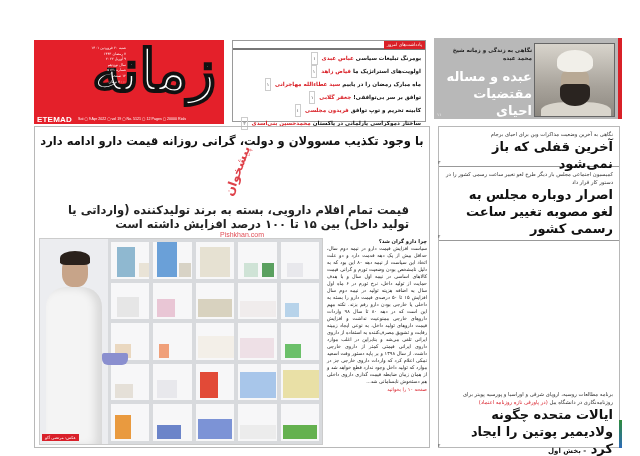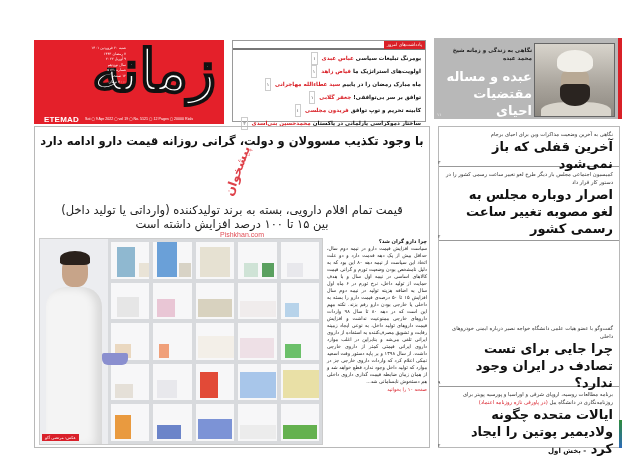--- a/index.html
+++ b/index.html
@@ -3,21 +3,21 @@
 <meta charset="utf-8">
 <style>
   * { box-sizing: border-box; margin: 0; padding: 0; }
   html, body { width: 640px; height: 456px; overflow: hidden; background: #ffffff; }
   body { font-family: "DejaVu Sans", sans-serif; color: #111; position: relative; direction: ltr; }
 
   
   .masthead { position: absolute; left: 34px; top: 40px; width: 190px; height: 74px; background: #e4202a; overflow: hidden; }
   .logo-text { position: absolute; right: 8px; top: -4px; font-family: "DejaVu Serif", serif; font-weight: bold; font-size: 58px; color: #fff; -webkit-text-stroke: 2px #111; letter-spacing: -2px; direction: rtl; line-height: 70px; }
   .issue-info { position: absolute; left: 52px; top: 6px; width: 40px; font-size: 3.6px; line-height: 5.6px; color: #fff; direction: rtl; text-align: right; }
-  .masthead-bar { position: absolute; left: 34px; top: 114px; width: 190px; height: 10px; background: #e4202a; display: flex; align-items: center; gap: 6px; padding-left: 10px; }
+  .masthead-bar { position: absolute; left: 34px; top: 114px; width: 190px; height: 10px; background: #e4202a; display: flex; align-items: center; gap: 6px; padding-left: 3px; }
   .en-name { font-family: "Liberation Sans", sans-serif; font-weight: bold; font-size: 8px; color: #fff; letter-spacing: 0.2px; }
   .en-info { font-family: "Liberation Sans", sans-serif; font-size: 3.6px; color: #fff; white-space: nowrap; }
 
   
   .notes { position: absolute; left: 232px; top: 40px; width: 194px; height: 82px; border: 1px solid #9a9a9a; background: #fff; }
   .notes-header { height: 9px; border-bottom: 2px solid #777; position: relative; }
   .notes-tag { position: absolute; right: 0; top: 0; background: #d92027; color: #fff; font-size: 4.5px; padding: 1px 3px; height: 8px; line-height: 6px; direction: rtl; }
   .notes-list { list-style: none; padding: 2px 4px 0 4px; direction: rtl; }
   .notes-list li { font-size: 5.6px; line-height: 11px; text-align: right; white-space: nowrap; overflow: hidden; font-weight: bold; }
   .notes-list .who { color: #d92027; }
@@ -32,21 +32,21 @@
   .beard { position: absolute; left: 25px; top: 40px; width: 30px; height: 22px; background: #2a2420; border-radius: 20% 20% 50% 50%; }
   .robe { position: absolute; left: 6px; top: 58px; width: 70px; height: 20px; background: #d9d5cc; border-radius: 40% 40% 0 0; }
   .feature-kicker { position: absolute; right: 86px; top: 8px; width: 94px; font-size: 5.6px; line-height: 8px; font-weight: bold; color: #222; direction: rtl; text-align: right; }
   .feature-title { position: absolute; right: 86px; top: 30px; width: 94px; font-size: 13px; line-height: 17px; font-weight: bold; color: #fff; direction: rtl; text-align: right; }
   .feature-page { position: absolute; left: 3px; bottom: 2px; font-size: 4px; color: #eee; }
 
   
   .main { position: absolute; left: 34px; top: 126px; width: 396px; height: 322px; border: 1px solid #b8b8b8; }
   .main-kicker { position: absolute; left: 0; right: 0; top: 7px; text-align: center; font-size: 11.5px; font-weight: bold; direction: rtl; }
   .main-headline { position: absolute; left: 0; right: 0; top: 22px; text-align: center; font-size: 29px; font-weight: bold; letter-spacing: -0.5px; direction: rtl; line-height: 36px; }
-  .main-sub { position: absolute; left: 20px; right: 20px; top: 76px; text-align: center; font-size: 11.5px; line-height: 14px; font-weight: normal; color: #222; direction: rtl; }
+  .main-sub { position: absolute; left: 20px; right: 20px; top: 76px; text-align: right; font-size: 11.5px; line-height: 14px; font-weight: bold; color: #222; direction: rtl; }
   .watermark { position: absolute; left: 187px; top: 66px; color: #d9202a; opacity: 0.85; font-size: 12px; font-weight: bold; transform: rotate(-70deg); direction: rtl; transform-origin: left top; }
   .watermark-url { position: absolute; left: 185px; top: 104px; font-family: "Liberation Sans", sans-serif; font-size: 7px; color: #d9202a; opacity: 0.8; }
 
   .photo { position: absolute; left: 4px; top: 111px; width: 284px; height: 207px; background: #ecedf0; overflow: hidden; border: 1px solid #ccc; }
   .shelf-grid { position: absolute; left: 68px; top: 0; right: 0; bottom: 0; display: grid; grid-template-columns: repeat(5, 1fr); grid-template-rows: repeat(5, 1fr); gap: 4px; background: #d8dadd; padding: 3px; }
   .cell { background: #f7f7f8; position: relative; overflow: hidden; }
   .box { position: absolute; bottom: 2px; height: 14px; }
   .pharmacist { position: absolute; left: 4px; top: 10px; width: 64px; height: 200px; }
   .coat { position: absolute; left: 2px; top: 38px; width: 56px; height: 160px; background: #f4f4f4; border-radius: 20px 20px 4px 4px; box-shadow: inset -6px 0 10px rgba(0,0,0,0.12); }
   .head { position: absolute; left: 18px; top: 6px; width: 26px; height: 32px; background: #c7a489; border-radius: 45% 45% 40% 40%; }
@@ -224,24 +224,19 @@
   <div class="story" style="top:0;height:40px;padding-top:3px;">
     <div class="st-kicker">نگاهی به آخرین وضعیت مذاکرات وین برای احیای برجام</div>
     <div class="st-title">آخرین قفلی که باز نمی‌شود</div>
     <span class="st-page">۳</span>
   </div>
   <div class="story" style="top:40px;height:74px;padding-top:3px;">
     <div class="st-kicker">کمیسیون اجتماعی مجلس بار دیگر طرح لغو تغییر ساعت رسمی کشور را در دستور کار قرار داد</div>
     <div class="st-title">اصرار دوباره مجلس به لغو مصوبه تغییر ساعت رسمی کشور</div>
     <span class="st-page">۲</span>
   </div>
-  <div class="story" style="top:194px;height:66px;padding-top:3px;">
-    <div class="st-kicker">گفت‌وگو با عضو هیات علمی دانشگاه خواجه نصیر درباره ایمنی خودروهای داخلی</div>
-    <div class="st-title">چرا جایی برای تست تصادف در ایران وجود ندارد؟</div>
-    <span class="st-page">۹</span>
-  </div>
   <div class="story" style="top:260px;height:62px;padding-top:3px;">
     <div class="st-kicker"><span>برنامه مطالعات روسیه، اروپای شرقی و اوراسیا و پورسیه پویتر برای روزنامه‌نگاری در دانشگاه ییل</span> <span class="red">(در پاورقی تازه روزنامه اعتماد)</span></div>
     <div class="st-title"><span>ایالات متحده چگونه ولادیمیر پوتین را ایجاد کرد</span> <span class="small">- بخش اول</span></div>
     <span class="st-page">۲</span>
   </div>
 </div>
 <div class="accent-bar"></div>
 
 </body></html>

